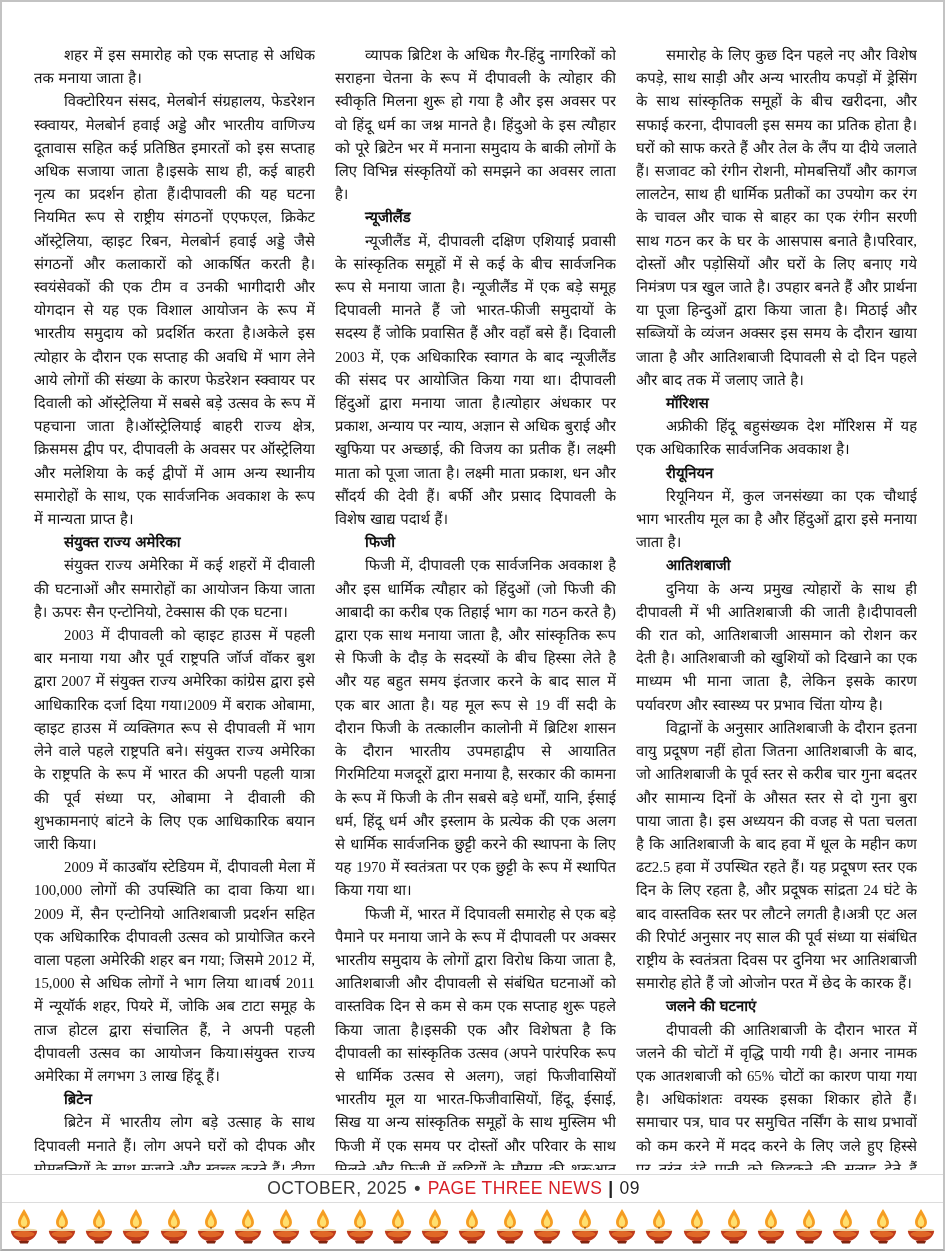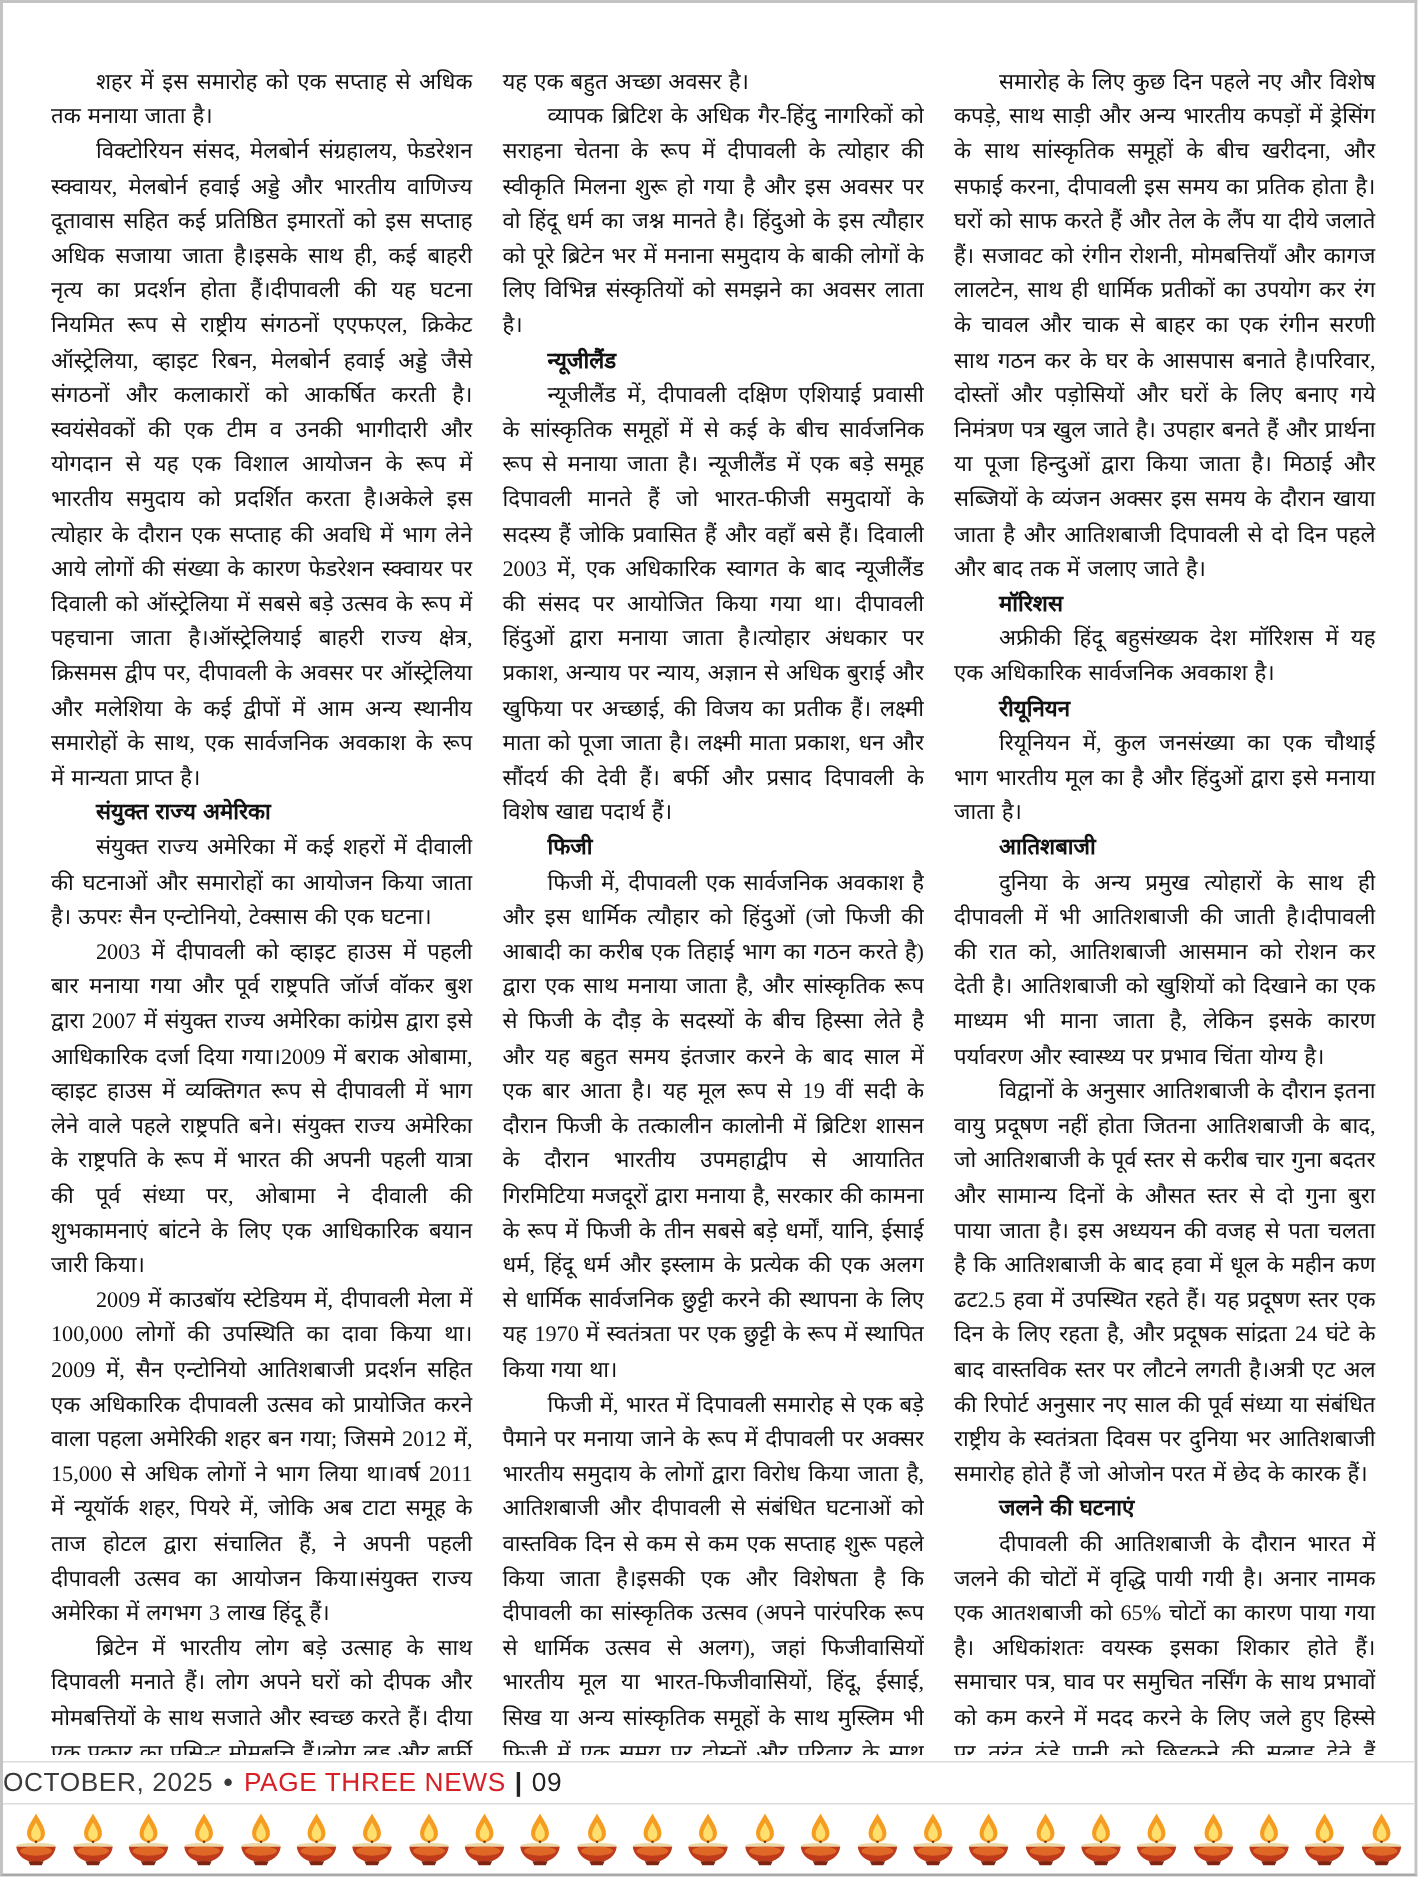--- a/index.html
+++ b/index.html
@@ -32,21 +32,21 @@
   .para{text-indent:30px;}
   .para.cont{text-indent:0;}
   .heading{font-weight:bold;text-indent:30px;}
   .footer-strip{
     margin-top:4px;
     height:27px;
     border-top:1px solid #dcdcdc;
     border-bottom:1px solid #dcdcdc;
     display:flex;
     align-items:center;
-    justify-content:flex-start;
+    justify-content:center;
     padding-right:38px;
     font-family:"Liberation Sans","DejaVu Sans",sans-serif;
     font-size:17.5px;
     letter-spacing:.4px;
   }
   .footer-strip .date{color:#3a3a3a;font-weight:500;}
   .footer-strip .bullet{color:#3a3a3a;margin:0 7px;font-weight:bold;}
   .footer-strip .brand{color:var(--brand,#d71f26);font-weight:normal;}
   .footer-strip .divider{color:#222;font-weight:bold;margin:0 6px;}
   .footer-strip .pageno{color:#222;font-weight:normal;}
@@ -66,24 +66,24 @@
 <div class="page">
 
   <div class="columns">
     <div class="col">
         <p class="para">शहर में इस समारोह को एक सप्ताह से अधिक तक मनाया जाता है।</p>
         <p class="para">विक्टोरियन संसद, मेलबोर्न संग्रहालय, फेडरेशन स्क्वायर, मेलबोर्न हवाई अड्डे और भारतीय वाणिज्य दूतावास सहित कई प्रतिष्ठित इमारतों को इस सप्ताह अधिक सजाया जाता है।इसके साथ ही, कई बाहरी नृत्य का प्रदर्शन होता हैं।दीपावली की यह घटना नियमित रूप से राष्ट्रीय संगठनों एएफएल, क्रिकेट ऑस्ट्रेलिया, व्हाइट रिबन, मेलबोर्न हवाई अड्डे जैसे संगठनों और कलाकारों को आकर्षित करती है।स्वयंसेवकों की एक टीम व उनकी भागीदारी और योगदान से यह एक विशाल आयोजन के रूप में भारतीय समुदाय को प्रदर्शित करता है।अकेले इस त्योहार के दौरान एक सप्ताह की अवधि में भाग लेने आये लोगों की संख्या के कारण फेडरेशन स्क्वायर पर दिवाली को ऑस्ट्रेलिया में सबसे बड़े उत्सव के रूप में पहचाना जाता है।ऑस्ट्रेलियाई बाहरी राज्य क्षेत्र, क्रिसमस द्वीप पर, दीपावली के अवसर पर ऑस्ट्रेलिया और मलेशिया के कई द्वीपों में आम अन्य स्थानीय समारोहों के साथ, एक सार्वजनिक अवकाश के रूप में मान्यता प्राप्त है।</p>
         <p class="heading">संयुक्त राज्य अमेरिका</p>
         <p class="para">संयुक्त राज्य अमेरिका में कई शहरों में दीवाली की घटनाओं और समारोहों का आयोजन किया जाता है। ऊपरः सैन एन्टोनियो, टेक्सास की एक घटना।</p>
         <p class="para">2003 में दीपावली को व्हाइट हाउस में पहली बार मनाया गया और पूर्व राष्ट्रपति जॉर्ज वॉकर बुश द्वारा 2007 में संयुक्त राज्य अमेरिका कांग्रेस द्वारा इसे आधिकारिक दर्जा दिया गया।2009 में बराक ओबामा, व्हाइट हाउस में व्यक्तिगत रूप से दीपावली में भाग लेने वाले पहले राष्ट्रपति बने। संयुक्त राज्य अमेरिका के राष्ट्रपति के रूप में भारत की अपनी पहली यात्रा की पूर्व संध्या पर, ओबामा ने दीवाली की शुभकामनाएं बांटने के लिए एक आधिकारिक बयान जारी किया।</p>
         <p class="para">2009 में काउबॉय स्टेडियम में, दीपावली मेला में 100,000 लोगों की उपस्थिति का दावा किया था। 2009 में, सैन एन्टोनियो आतिशबाजी प्रदर्शन सहित एक अधिकारिक दीपावली उत्सव को प्रायोजित करने वाला पहला अमेरिकी शहर बन गया; जिसमे 2012 में, 15,000 से अधिक लोगों ने भाग लिया था।वर्ष 2011 में न्यूयॉर्क शहर, पियरे में, जोकि अब टाटा समूह के ताज होटल द्वारा संचालित हैं, ने अपनी पहली दीपावली उत्सव का आयोजन किया।संयुक्त राज्य अमेरिका में लगभग 3 लाख हिंदू हैं।</p>
+        <p class="heading">ब्रिटेन</p>
         <p class="para">ब्रिटेन में भारतीय लोग बड़े उत्साह के साथ दिपावली मनाते हैं। लोग अपने घरों को दीपक और मोमबत्तियों के साथ सजाते और स्वच्छ करते हैं। दीया एक प्रकार का प्रसिद्ध मोमबत्ति हैं।लोग लड्डू और बर्फी जैसी मिठाइयो को भी एक दूसरे में बाटते है, और विभिन्न समुदायों के लोग एक धार्मिक समारोह के लिए इकठ्ठा होते है और उसमे भाग लेते हैं।भारत में परिवार से संपर्क करने और संभवतः उपहार के आदान प्रदान के लिए भी</p>
       </div>
     <div class="col">
-        <p class="para cont">यह एक बहुत अच्छा अवसर है।</p>
         <p class="para">व्यापक ब्रिटिश के अधिक गैर-हिंदु नागरिकों को सराहना चेतना के रूप में दीपावली के त्योहार की स्वीकृति मिलना शुरू हो गया है और इस अवसर पर वो हिंदू धर्म का जश्न मानते है। हिंदुओ के इस त्यौहार को पूरे ब्रिटेन भर में मनाना समुदाय के बाकी लोगों के लिए विभिन्न संस्कृतियों को समझने का अवसर लाता है।</p>
         <p class="heading">न्यूजीलैंड</p>
         <p class="para">न्यूजीलैंड में, दीपावली दक्षिण एशियाई प्रवासी के सांस्कृतिक समूहों में से कई के बीच सार्वजनिक रूप से मनाया जाता है। न्यूजीलैंड में एक बड़े समूह दिपावली मानते हैं जो भारत-फीजी समुदायों के सदस्य हैं जोकि प्रवासित हैं और वहाँ बसे हैं। दिवाली 2003 में, एक अधिकारिक स्वागत के बाद न्यूजीलैंड की संसद पर आयोजित किया गया था। दीपावली हिंदुओं द्वारा मनाया जाता है।त्योहार अंधकार पर प्रकाश, अन्याय पर न्याय, अज्ञान से अधिक बुराई और खुफिया पर अच्छाई, की विजय का प्रतीक हैं। लक्ष्मी माता को पूजा जाता है। लक्ष्मी माता प्रकाश, धन और सौंदर्य की देवी हैं। बर्फी और प्रसाद दिपावली के विशेष खाद्य पदार्थ हैं।</p>
         <p class="heading">फिजी</p>
         <p class="para">फिजी में, दीपावली एक सार्वजनिक अवकाश है और इस धार्मिक त्यौहार को हिंदुओं (जो फिजी की आबादी का करीब एक तिहाई भाग का गठन करते है) द्वारा एक साथ मनाया जाता है, और सांस्कृतिक रूप से फिजी के दौड़ के सदस्यों के बीच हिस्सा लेते है और यह बहुत समय इंतजार करने के बाद साल में एक बार आता है। यह मूल रूप से 19 वीं सदी के दौरान फिजी के तत्कालीन कालोनी में ब्रिटिश शासन के दौरान भारतीय उपमहाद्वीप से आयातित गिरमिटिया मजदूरों द्वारा मनाया है, सरकार की कामना के रूप में फिजी के तीन सबसे बड़े धर्मों, यानि, ईसाई धर्म, हिंदू धर्म और इस्लाम के प्रत्येक की एक अलग से धार्मिक सार्वजनिक छुट्टी करने की स्थापना के लिए यह 1970 में स्वतंत्रता पर एक छुट्टी के रूप में स्थापित किया गया था।</p>
         <p class="para">फिजी में, भारत में दिपावली समारोह से एक बड़े पैमाने पर मनाया जाने के रूप में दीपावली पर अक्सर भारतीय समुदाय के लोगों द्वारा विरोध किया जाता है, आतिशबाजी और दीपावली से संबंधित घटनाओं को वास्तविक दिन से कम से कम एक सप्ताह शुरू पहले किया जाता है।इसकी एक और विशेषता है कि दीपावली का सांस्कृतिक उत्सव (अपने पारंपरिक रूप से धार्मिक उत्सव से अलग), जहां फिजीवासियों भारतीय मूल या भारत-फिजीवासियों, हिंदू, ईसाई, सिख या अन्य सांस्कृतिक समूहों के साथ मुस्लिम भी फिजी में एक समय पर दोस्तों और परिवार के साथ मिलने और फिजी में छुट्टियों के मौसम की शुरूआत का संकेत के रूप में दीपावली का जश्न मनाते है। व्यावसायिक पक्ष पर, दीपावली कई छोटे बिक्री और मुफ्त विज्ञापन वस्तुएँ के लिए एक सही समय है।फिजी में दीपावली समारोह ने, उपमहाद्वीप पर समारोह से स्पष्ट रूप से अलग, अपने खुद के एक स्वभाव पर ले लिया है।</p>
       </div>
     <div class="col">
         <p class="para">समारोह के लिए कुछ दिन पहले नए और विशेष कपड़े, साथ साड़ी और अन्य भारतीय कपड़ों में ड्रेसिंग के साथ सांस्कृतिक समूहों के बीच खरीदना, और सफाई करना, दीपावली इस समय का प्रतिक होता है।घरों को साफ करते हैं और तेल के लैंप या दीये जलाते हैं। सजावट को रंगीन रोशनी, मोमबत्तियाँ और कागज लालटेन, साथ ही धार्मिक प्रतीकों का उपयोग कर रंग के चावल और चाक से बाहर का एक रंगीन सरणी साथ गठन कर के घर के आसपास बनाते है।परिवार, दोस्तों और पड़ोसियों और घरों के लिए बनाए गये निमंत्रण पत्र खुल जाते है। उपहार बनते हैं और प्रार्थना या पूजा हिन्दुओं द्वारा किया जाता है। मिठाई और सब्जियों के व्यंजन अक्सर इस समय के दौरान खाया जाता है और आतिशबाजी दिपावली से दो दिन पहले और बाद तक में जलाए जाते है।</p>
         <p class="heading">मॉरिशस</p>

